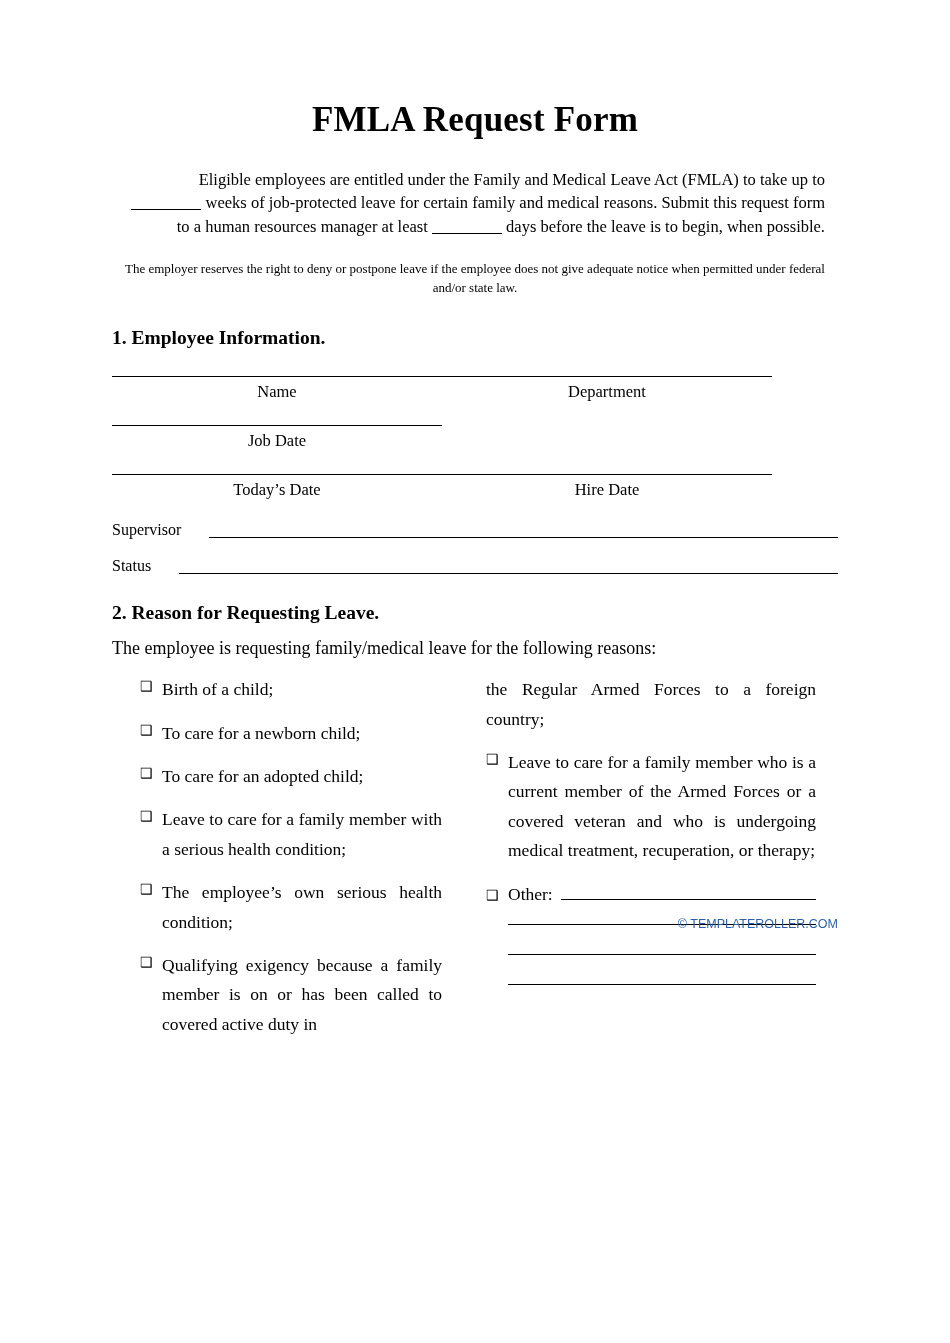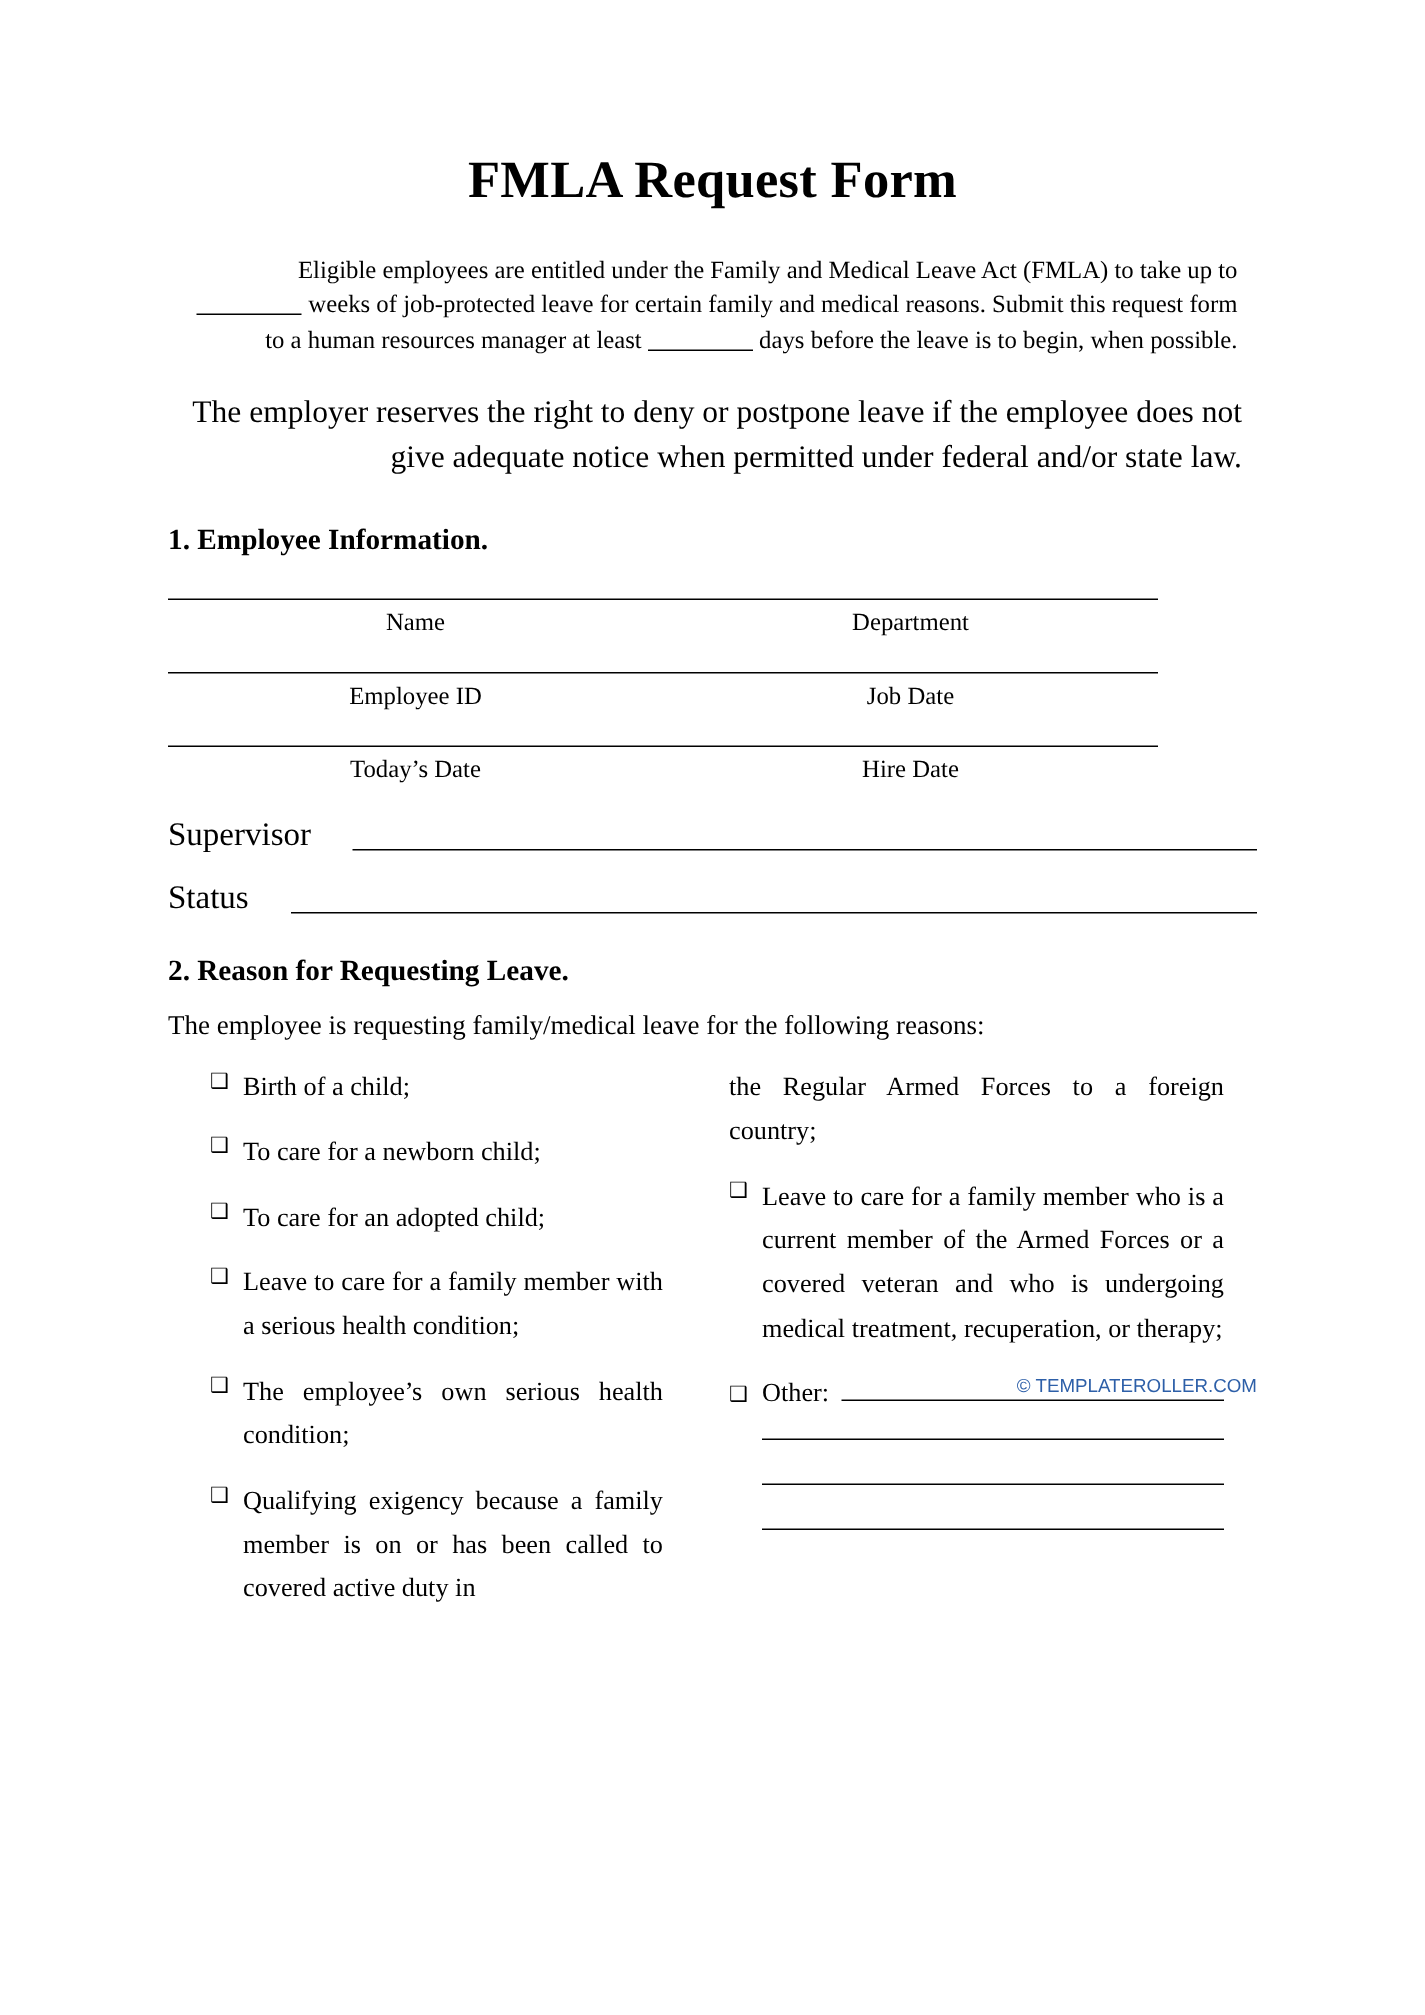--- a/index.html
+++ b/index.html
@@ -30,23 +30,23 @@
     letter-spacing: 0.2px;
   }
   .intro {
     font-size: 16.5px;
     line-height: 1.42;
     text-align: right;
     margin: 0 auto 22px auto;
     width: 700px;
   }
   .intro2 {
-    font-size: 21px;
+    font-size: 13px;
     line-height: 1.42;
-    text-align: right;
+    text-align: center;
     margin: 0 auto 30px auto;
     width: 706px;
   }
   .blank-inline {
     display: inline-block;
     border-bottom: 1px solid #000;
     width: 70px;
     height: 14px;
     vertical-align: -2px;
   }
@@ -71,22 +71,21 @@
     height: 1px;
     width: 100%;
   }
   .field .cap {
     text-align: center;
     font-size: 16.5px;
     padding-top: 5px;
   }
   .inline-field {
     display: flex;
-    align-items: flex-end;
-    font-size: 22px;
+    font-size: 16px;
     margin-bottom: 20px;
     gap: 20px;
   }
   .inline-field .lbl {
     white-space: nowrap;
     padding-right: 8px;
     line-height: 1;
   }
   .inline-field .fill {
     flex: 1;
@@ -192,24 +191,20 @@
       </div>
       <div class="field">
         <div class="line"></div>
         <div class="cap">Department</div>
       </div>
     </div>
 
     <div class="field-row">
       <div class="field">
         <div class="line"></div>
-        <div class="cap">Employee ID</div>
-      </div>
-      <div class="field">
-        <div class="line"></div>
         <div class="cap">Job Date</div>
       </div>
     </div>
 
     <div class="field-row">
       <div class="field">
         <div class="line"></div>
         <div class="cap">Today’s Date</div>
       </div>
       <div class="field">

